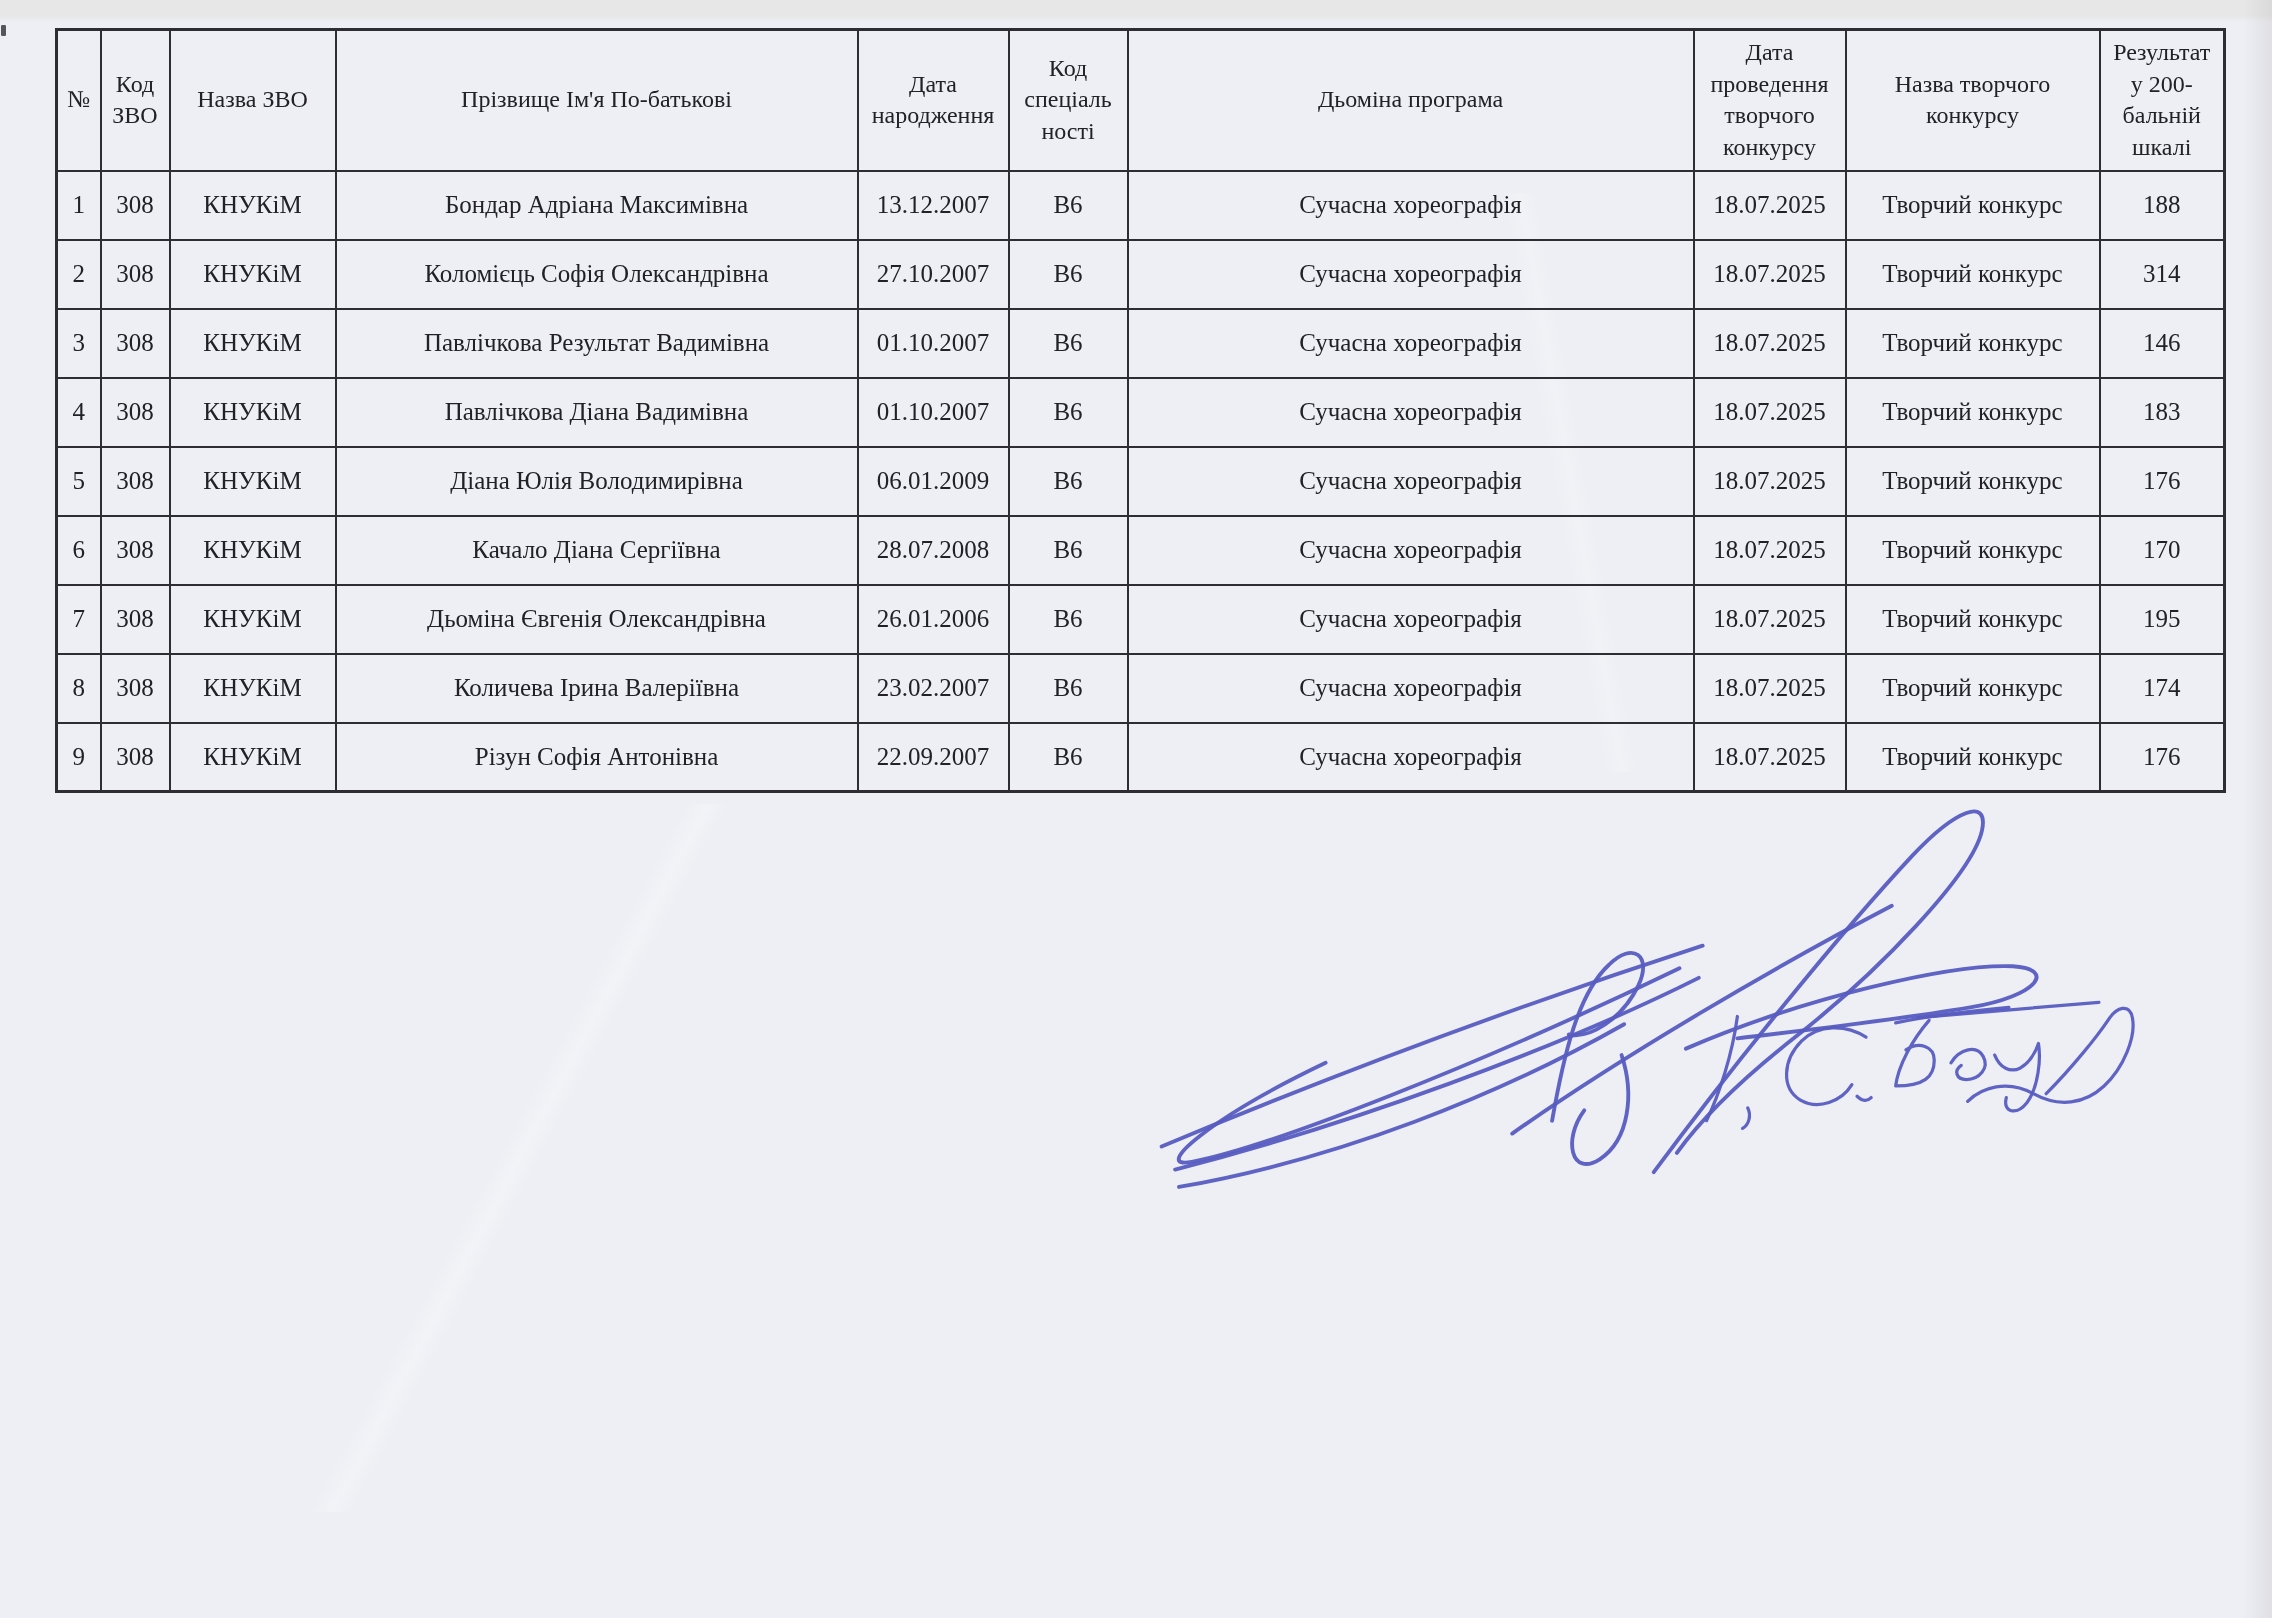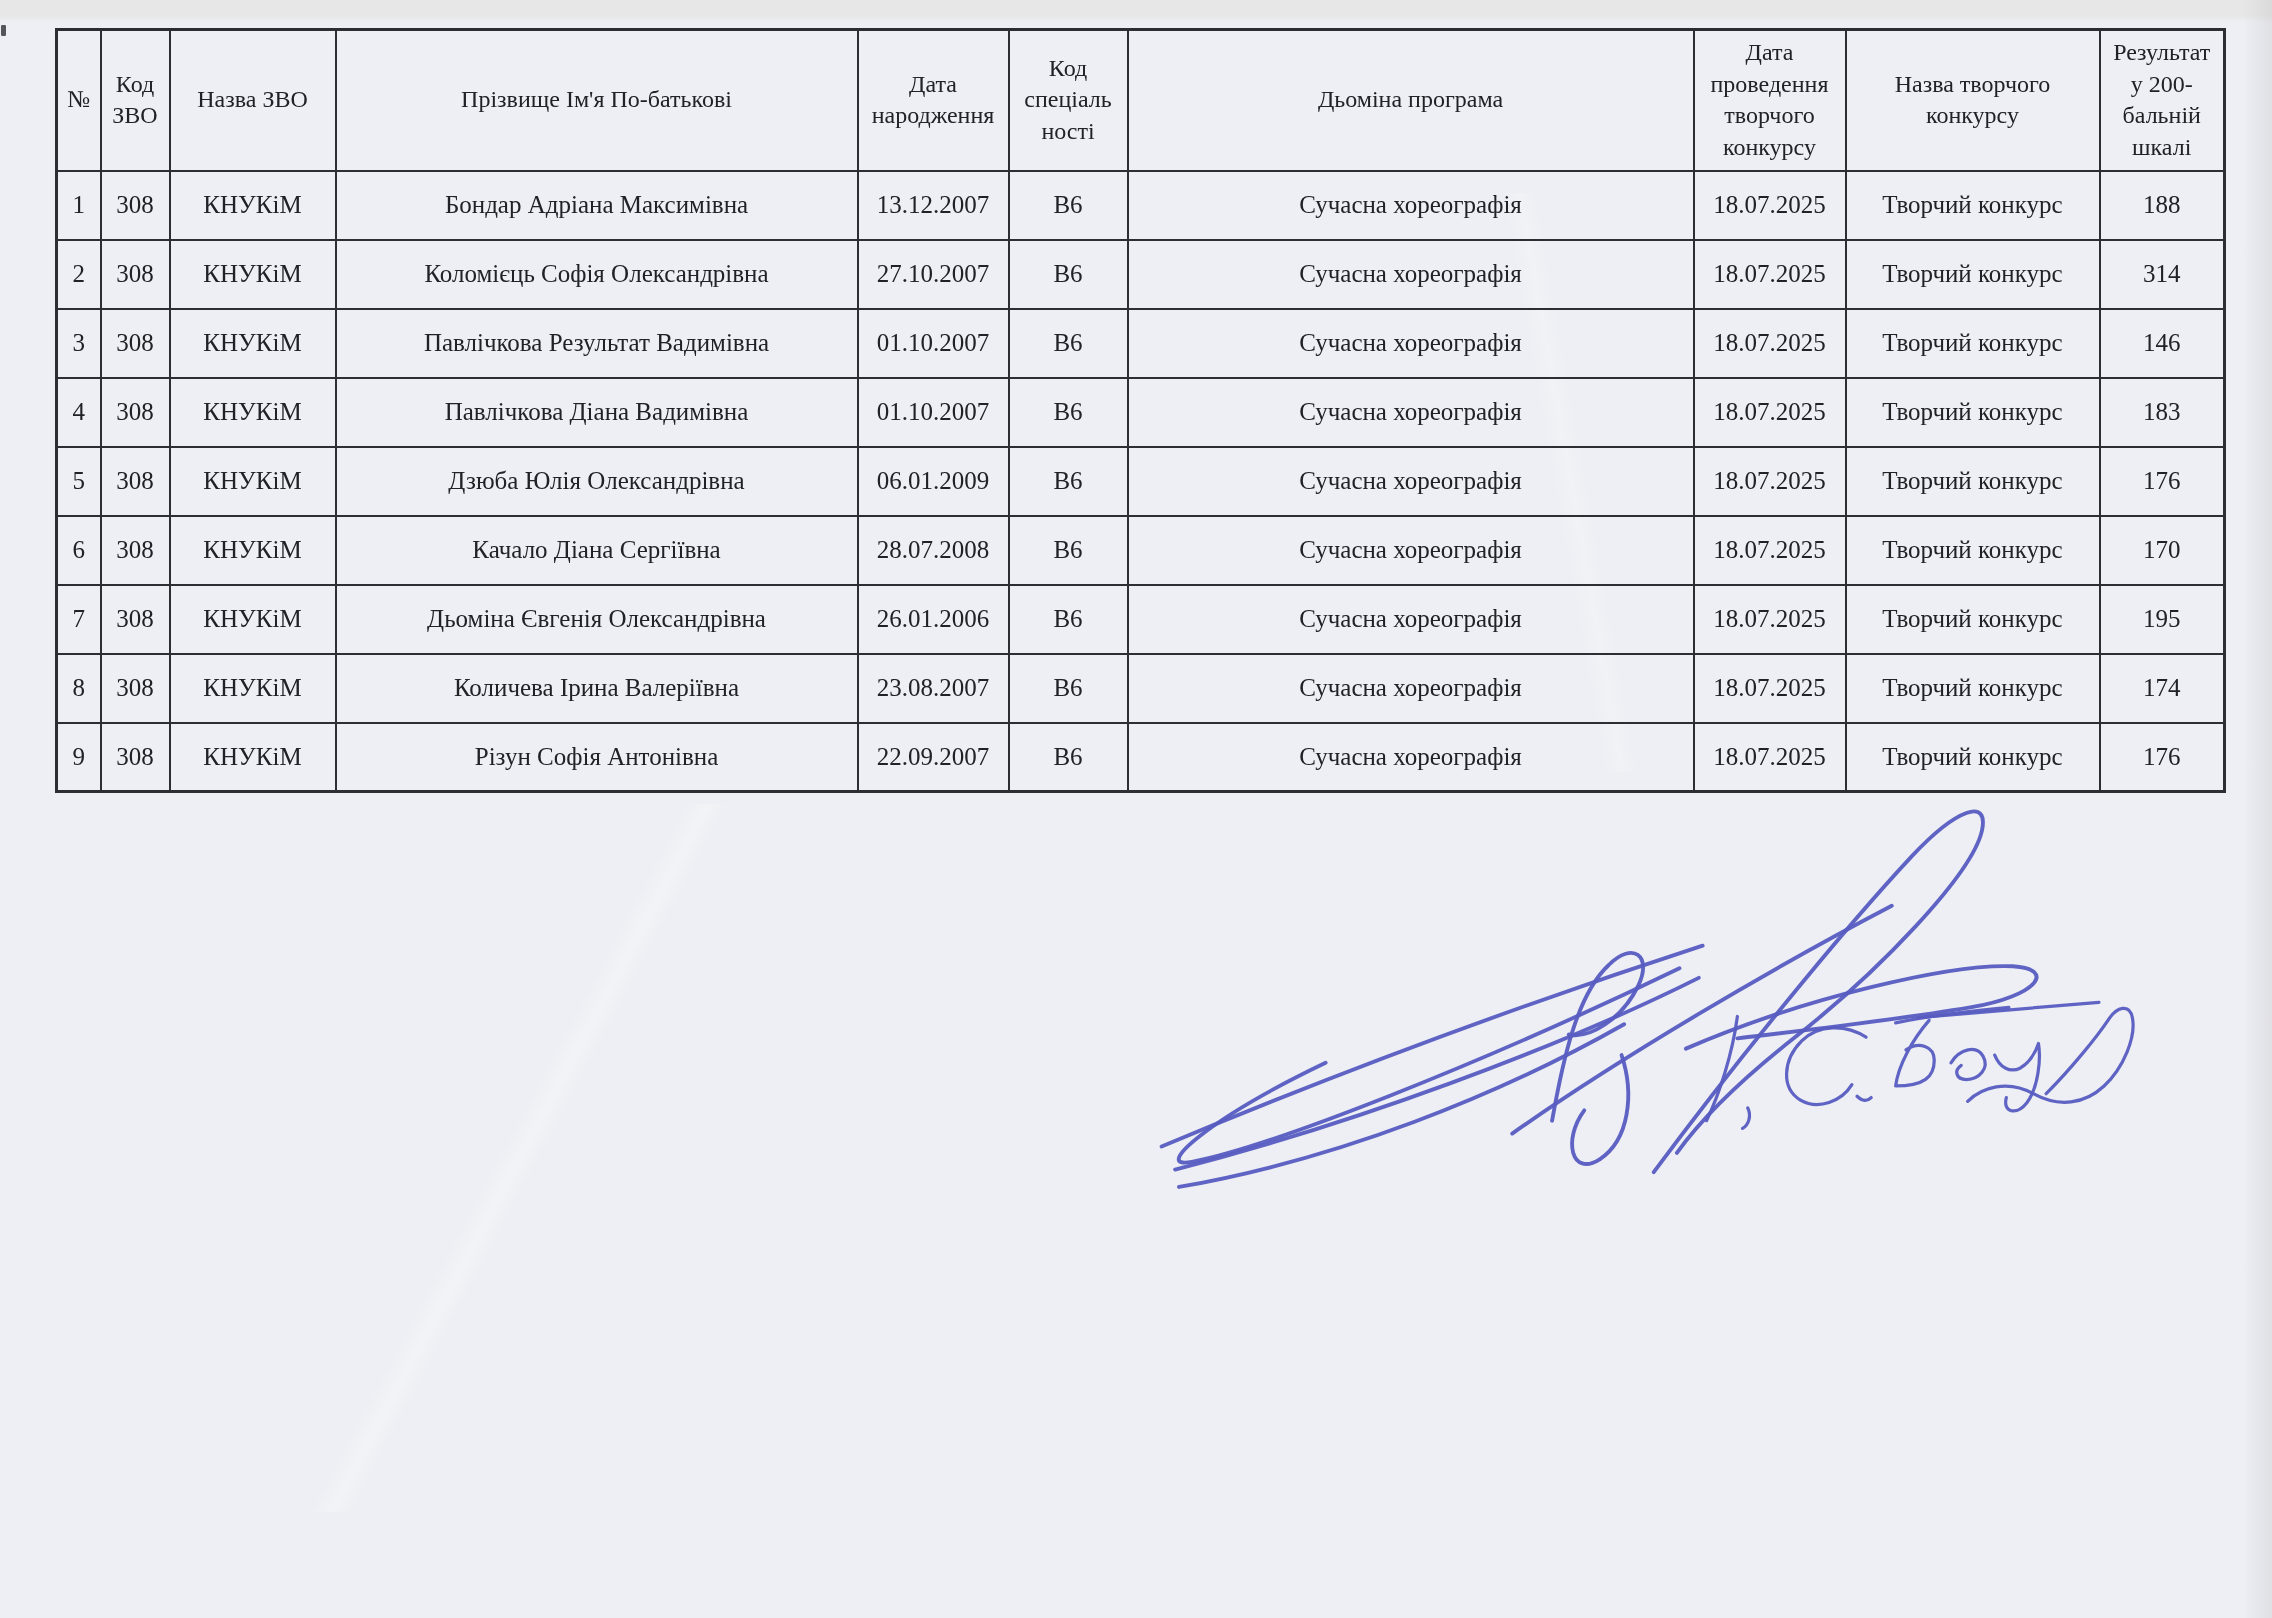--- a/index.html
+++ b/index.html
@@ -164,21 +164,21 @@
           <td>В6</td>
           <td>Сучасна хореографія</td>
           <td>18.07.2025</td>
           <td>Творчий конкурс</td>
           <td>183</td>
         </tr>
         <tr>
           <td>5</td>
           <td>308</td>
           <td>КНУКіМ</td>
-          <td>Дзюба Юлія Олександрівна</td>
+          <td>Діана Юлія Володимирівна</td>
           <td>06.01.2009</td>
           <td>В6</td>
           <td>Сучасна хореографія</td>
           <td>18.07.2025</td>
           <td>Творчий конкурс</td>
           <td>176</td>
         </tr>
         <tr>
           <td>6</td>
           <td>308</td>
@@ -201,21 +201,21 @@
           <td>Сучасна хореографія</td>
           <td>18.07.2025</td>
           <td>Творчий конкурс</td>
           <td>195</td>
         </tr>
         <tr>
           <td>8</td>
           <td>308</td>
           <td>КНУКіМ</td>
           <td>Количева Ірина Валеріївна</td>
-          <td>23.08.2007</td>
+          <td>23.02.2007</td>
           <td>В6</td>
           <td>Сучасна хореографія</td>
           <td>18.07.2025</td>
           <td>Творчий конкурс</td>
           <td>174</td>
         </tr>
         <tr>
           <td>9</td>
           <td>308</td>
           <td>КНУКіМ</td>

